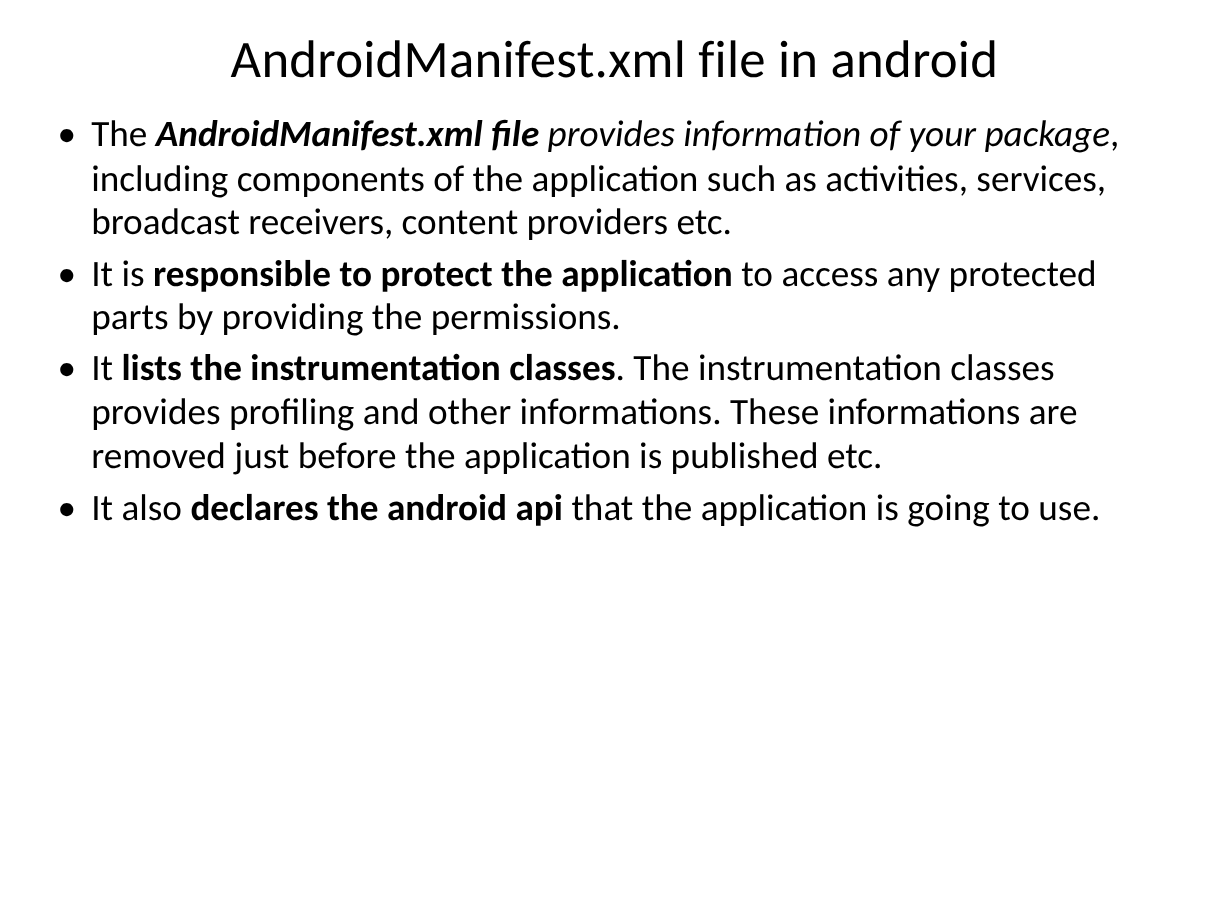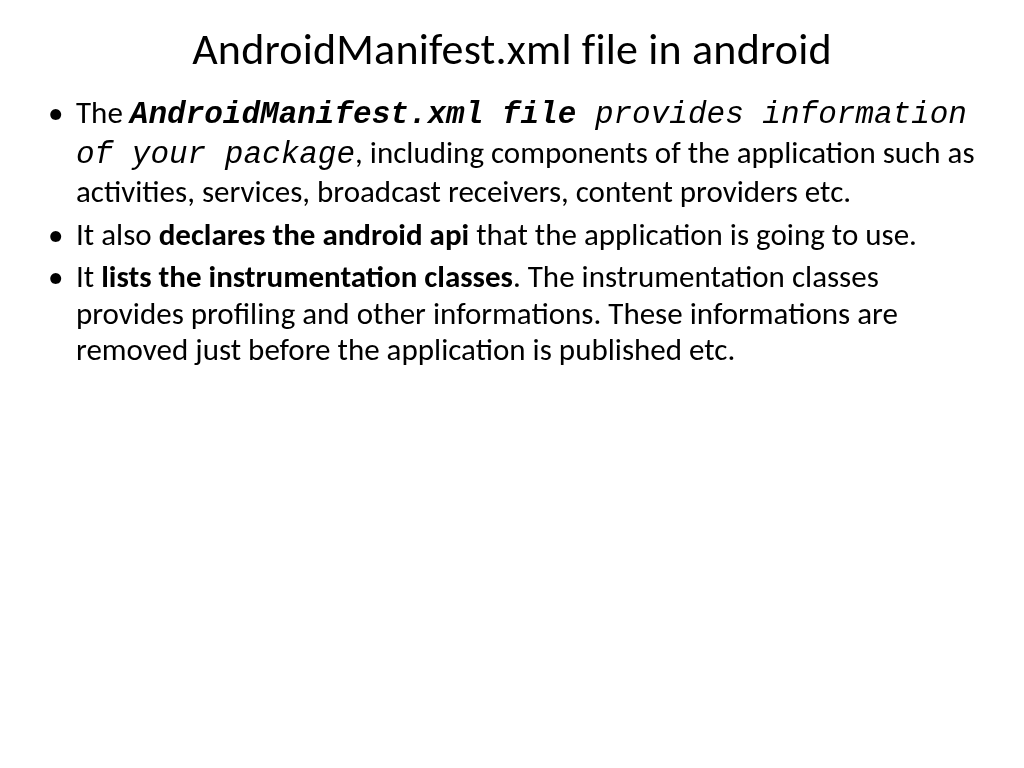--- a/index.html
+++ b/index.html
@@ -35,38 +35,41 @@
   }
   ul.bullets > li::before {
     content: "•";
     position: absolute;
     left: 8px;
     top: 0;
     font-size: 31px;
     line-height: 1.18;
   }
   .b { font-weight: 700; }
-  .i { font-style: italic; font-family: Liberation Mono, monospace; }
+  .i { font-style: italic; }
 </style>
 </head>
 <body>
 
 <div class="slide">
   <h1 class="title">AndroidManifest.xml file in android</h1>
 
   <ul class="bullets">
 
     <li>
       <span>The </span><span class="b i">AndroidManifest.xml file</span><span class="i"> provides information of your package</span><span>, including components of the application such as activities, services, broadcast receivers, content providers etc.</span>
     </li>
 
 
-
     <li>
-      <span>It also </span><span class="b">declares the android api</span><span> that the application is going to use.</span>
+      <span>It is </span><span class="b">responsible to protect the application</span><span> to access any protected parts by providing the permissions.</span>
     </li>
 
     <li>
       <span>It </span><span class="b">lists the instrumentation classes</span><span>. The instrumentation classes provides profiling and other informations. These informations are removed just before the application is published etc.</span>
     </li>
 
+    <li>
+      <span>It also </span><span class="b">declares the android api</span><span> that the application is going to use.</span>
+    </li>
+
   </ul>
 </div>
 
 </body></html>

